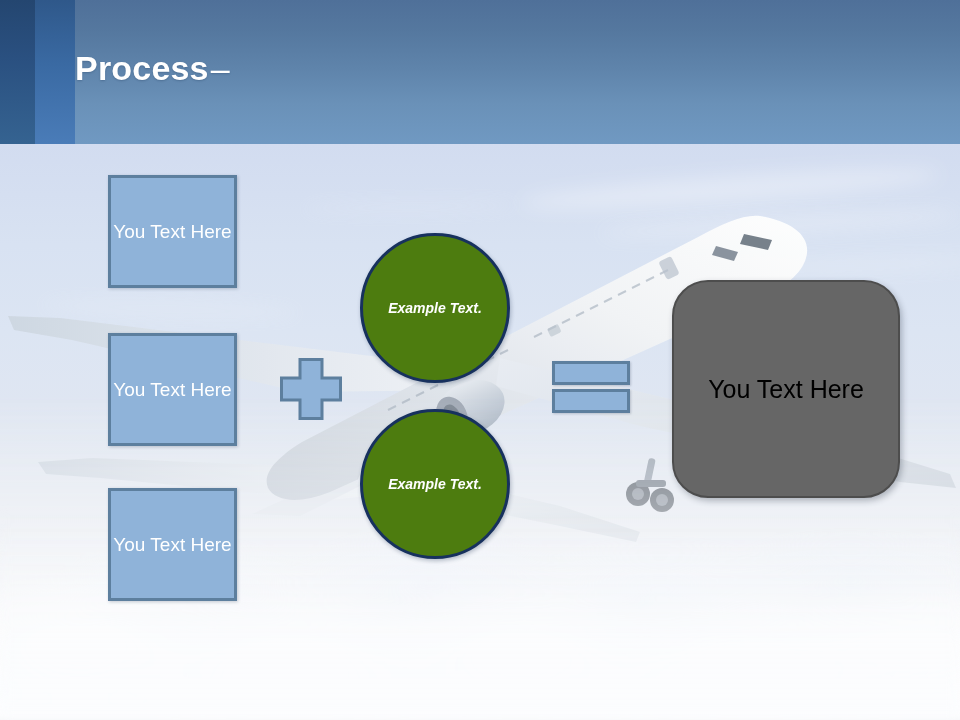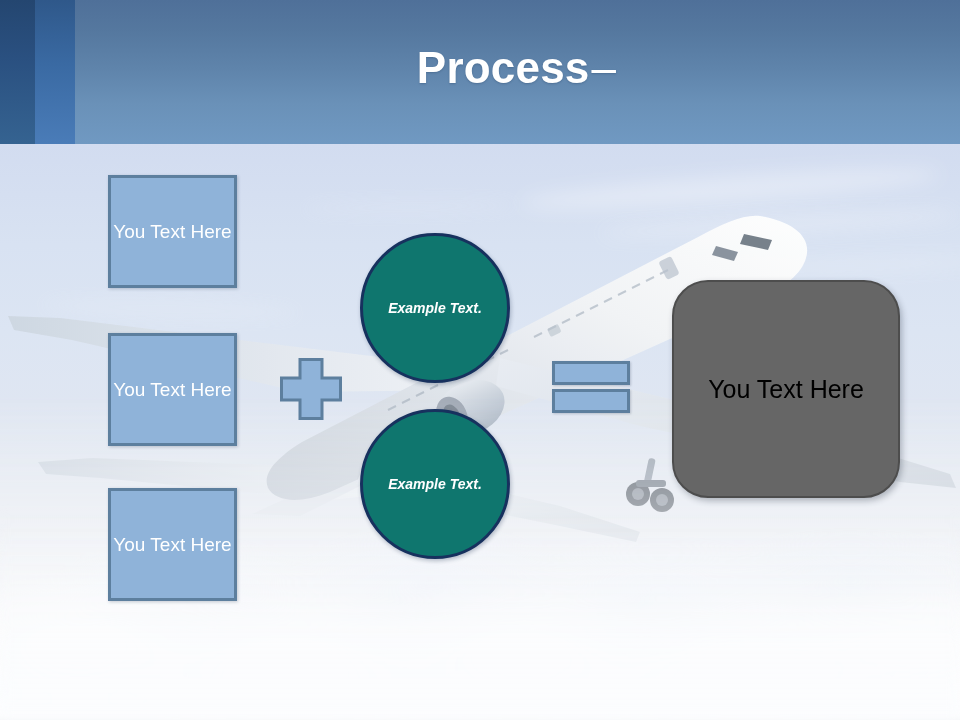--- a/index.html
+++ b/index.html
@@ -117,25 +117,25 @@
     left: 75px; top: 0;
     width: 885px; height: 144px;
     background: linear-gradient(180deg, #4f7099 0%, #55789f 22%, #5f84ab 48%, #6a91b8 72%, #7099c2 100%);
   }
   .header-title {
     position: absolute;
     left: 75px; top: 0;
     width: 885px; height: 144px;
     display: flex;
     align-items: center;
-    justify-content: center;
+    justify-content: flex-start;
     padding-bottom: 8px;
     box-sizing: border-box;
     color: #ffffff;
-    font-size: 44px;
+    font-size: 34px;
     letter-spacing: .2px;
     white-space: nowrap;
     text-shadow: 0 1px 2px rgba(20,45,75,.25);
   }
   .header-title .t-bold { font-weight: bold; }
   .header-title .t-sep  { font-weight: normal; padding: 0 2px; }
   .header-title .t-rest { font-weight: normal; }
 
   
   .step-box {
@@ -162,21 +162,21 @@
     position: absolute;
     left: 280px; top: 358px;
     width: 62px; height: 62px;
   }
 
   .circle {
     position: absolute;
     box-sizing: border-box;
     width: 150px; height: 150px;
     border-radius: 50%;
-    background: #0f766e;
+    background: #4d7c0f;
     border: 3px solid #17315e;
     display: flex;
     align-items: center;
     justify-content: center;
     text-align: center;
     color: #ffffff;
     font-size: 14px;
     font-weight: bold;
     font-style: italic;
     line-height: 1.5;

